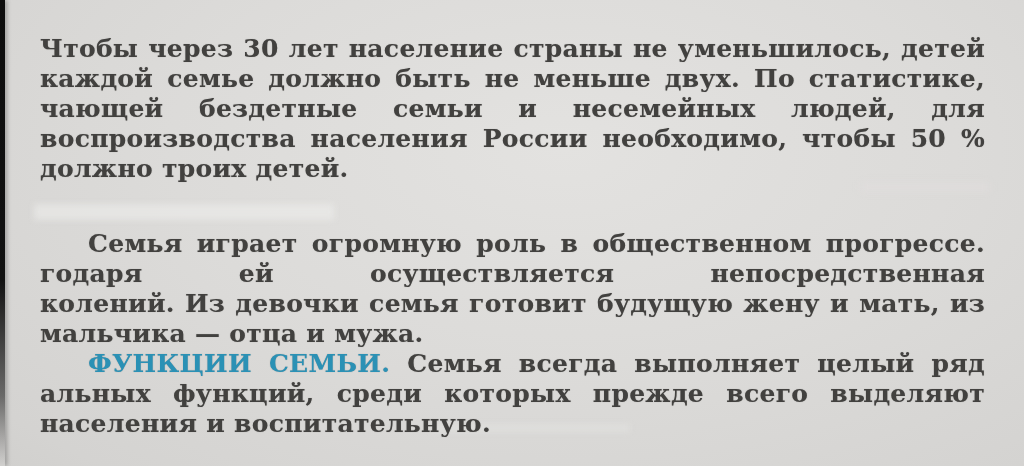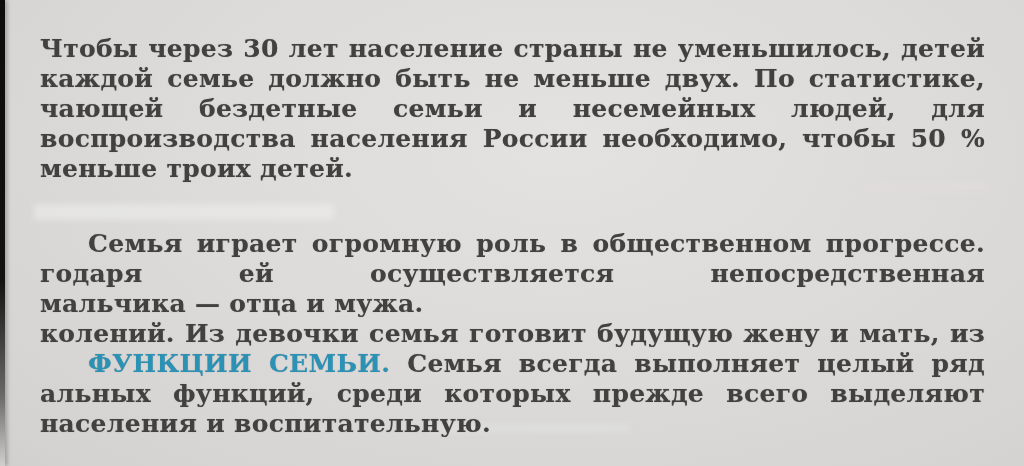--- a/index.html
+++ b/index.html
@@ -80,27 +80,27 @@
   <div class="edge-strip"></div>
   <div class="smudge smudge-1"></div>
   <div class="smudge smudge-2"></div>
   <div class="smudge smudge-3"></div>
   <div class="content" id="content">
       <div class="paragraph">
         <div class="line fill">Чтобы через 30 лет население страны не уменьшилось, детей в</div>
         <div class="line fill">каждой семье должно быть не меньше двух. По статистике, вклю-</div>
         <div class="line fill">чающей бездетные семьи и несемейных людей, для поддержания</div>
         <div class="line fill">воспроизводства населения России необходимо, чтобы 50 % семей</div>
-        <div class="line">меньше троих детей.</div>
+        <div class="line">должно троих детей.</div>
       </div>
       <div class="paragraph">
         <div class="line fill indent">Семья играет огромную роль в общественном прогрессе. Бла-</div>
         <div class="line fill">годаря ей осуществляется непосредственная преемственность по-</div>
+        <div class="line fill">колений. Из девочки семья готовит будущую жену и мать, из</div>
         <div class="line">мальчика — отца и мужа.</div>
-        <div class="line fill">колений. Из девочки семья готовит будущую жену и мать, из</div>
       </div>
       <div class="paragraph">
         <div class="line fill indent"><span class="heading">ФУНКЦИИ СЕМЬИ.</span> <span>Семья всегда выполняет целый ряд соци-</span></div>
         <div class="line fill">альных функций, среди которых прежде всего выделяют репро-</div>
         <div class="line">населения и воспитательную.</div>
       </div>
     </div>
 </div>
 
 </body></html>

